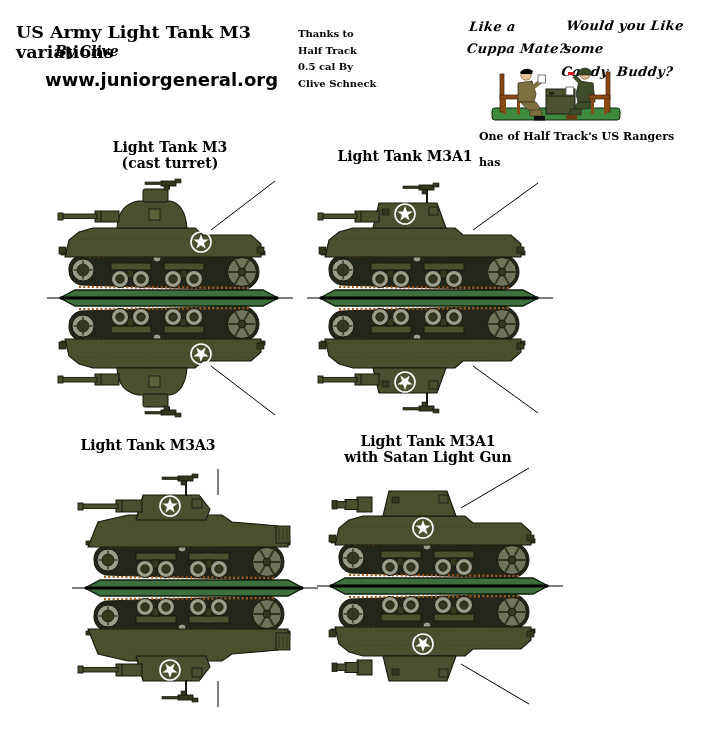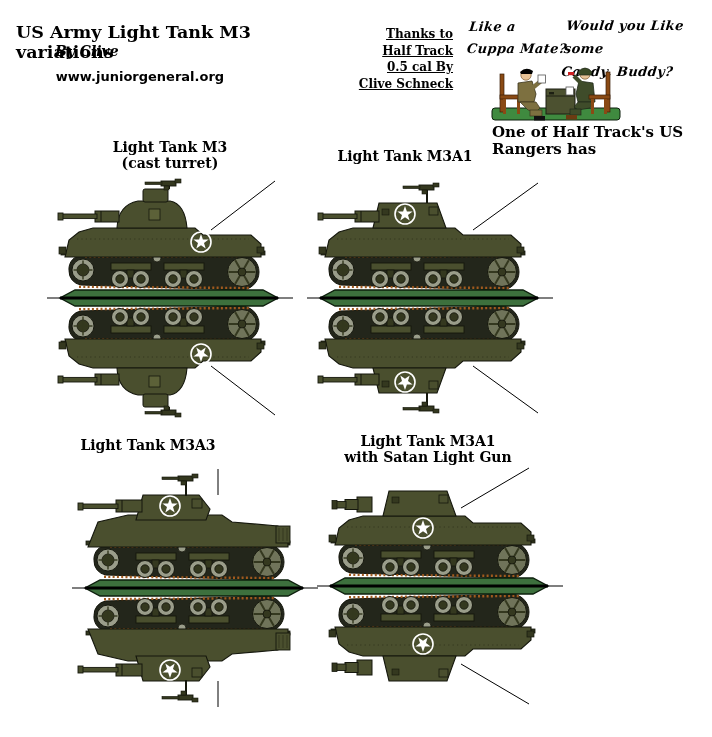--- a/index.html
+++ b/index.html
@@ -5,25 +5,25 @@
   html,body{margin:0;padding:0;background:#fff;}
   #page{position:relative;width:712px;height:737px;background:#fff;overflow:hidden;
         font-family:"DejaVu Serif","Liberation Serif",serif;color:#000;}
   .abs{position:absolute;}
   .serifb{font-family:"DejaVu Serif","Liberation Serif",serif;font-weight:bold;}
   .sansb{font-family:"DejaVu Sans","Liberation Sans",sans-serif;font-weight:bold;}
   .script{font-family:"DejaVu Serif","Liberation Serif",serif;font-style:italic;font-weight:bold;
           transform:skewX(-6deg);letter-spacing:.4px;}
   #page-title{left:16px;top:22px;font-size:17.5px;width:320px;}
   #byline{left:55px;top:43px;width:150px;text-align:left;font-size:14px;font-style:italic;}
-  #website{left:45px;top:69px;width:190px;text-align:center;font-size:13px;}
-  #credit{left:298px;top:26px;width:155px;text-align:right;font-size:12px;line-height:16.5px;text-decoration:underline;}
+  #website{left:45px;top:69px;width:190px;text-align:center;font-size:18px;}
+  #credit{left:298px;top:26px;width:155px;text-align:left;font-size:10px;line-height:16.5px;}
   #speech-left{left:468px;top:16px;width:110px;font-size:13px;line-height:22px;}
   #speech-right{left:564px;top:14px;width:140px;font-size:13px;line-height:23px;}
-  #cartoon-caption{left:492px;top:124px;width:220px;font-size:15px;line-height:17px;}
+  #cartoon-caption{left:479px;top:124px;width:220px;font-size:11px;line-height:26px;}
   .tank-label{text-align:center;font-size:14px;line-height:16px;}
   .tankfig{position:absolute;overflow:visible;}
 </style>
 </head>
 <body>
 
 <div id="page">
 
   <div id="page-title" class="abs serifb">US Army Light Tank M3 variations</div>
   <div id="byline" class="abs serifb">By Clive</div>

